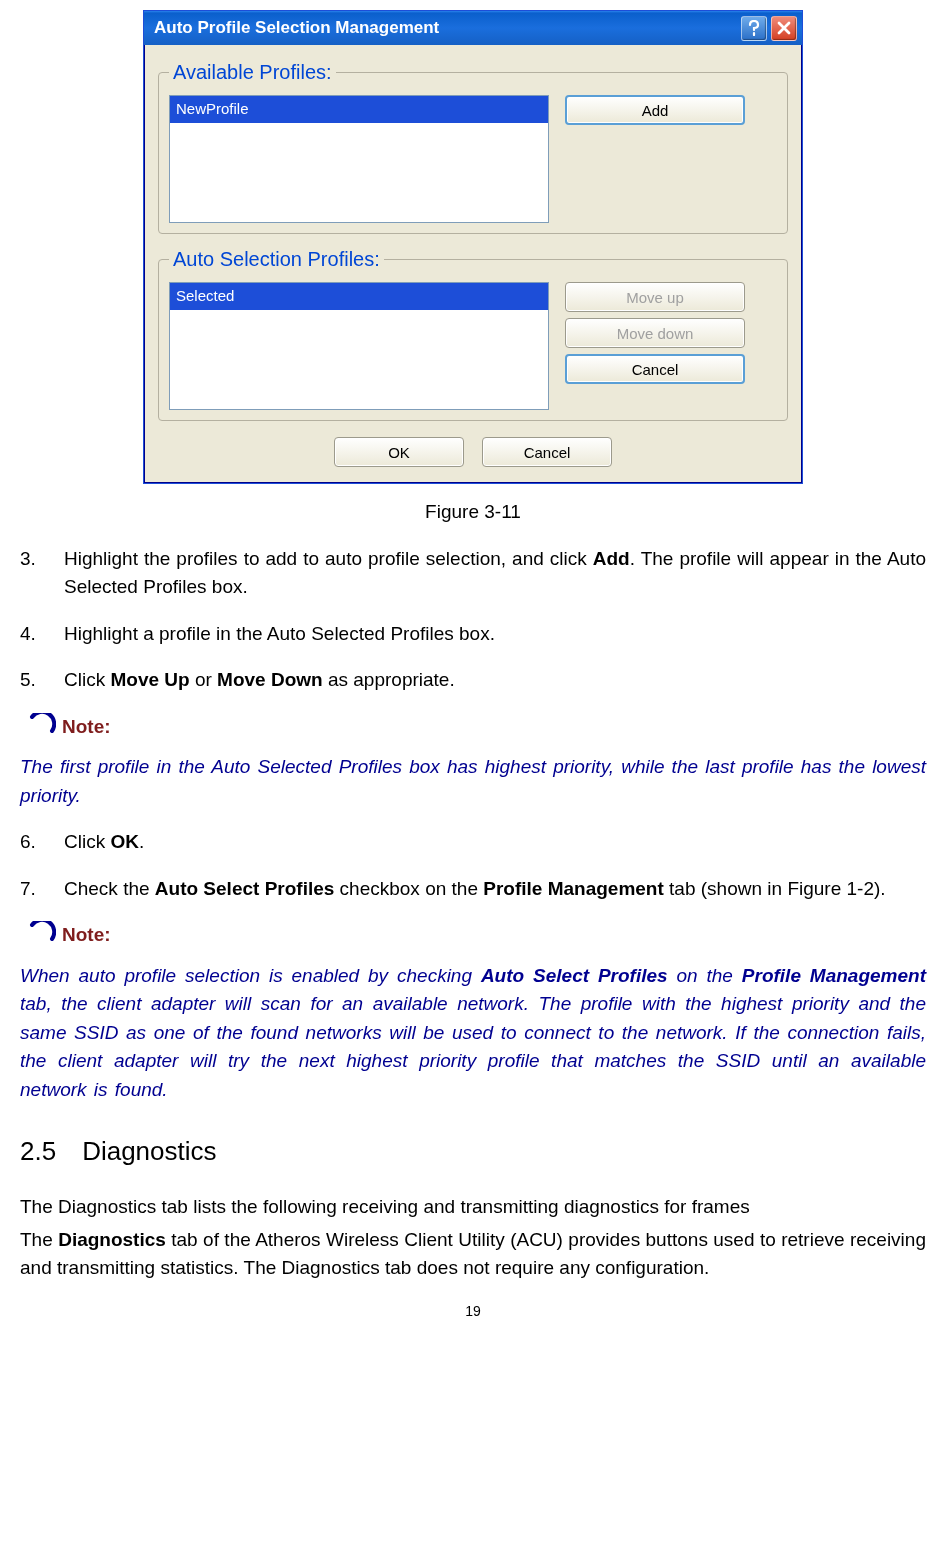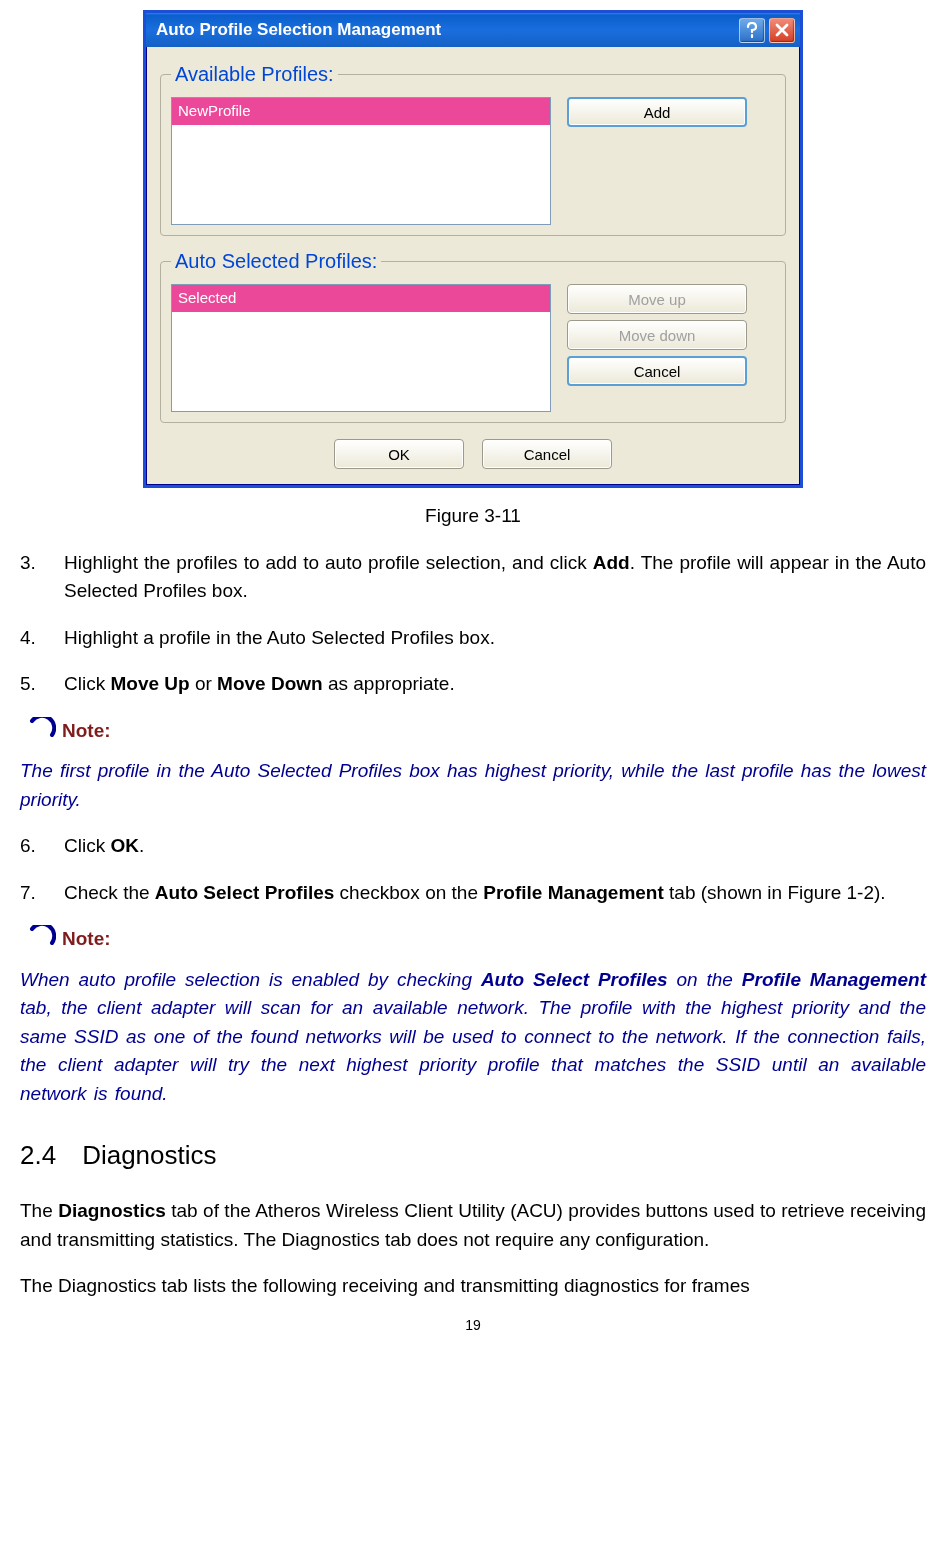--- a/index.html
+++ b/index.html
@@ -10,21 +10,21 @@
     color: #000;
     font-size: 19px;
     line-height: 1.5;
   }
   .page { width: 906px; margin: 0 auto; }
 
   
   .dialog {
     width: 660px;
     margin: 10px auto 14px auto;
-    border: 3px solid #1d4ed8;
+    border: 1px solid #1d4ed8;
     background: #ece9d8;
     box-shadow: 0 0 0 1px #00008a inset;
   }
   .titlebar {
     background: linear-gradient(to bottom, #2a83ee 0%, #0a5fcc 6%, #1a6edd 50%, #1560c5 100%);
     color: #fff;
     font-weight: bold;
     padding: 5px 5px 5px 10px;
     display: flex;
     align-items: center;
@@ -73,21 +73,21 @@
     border: 1px solid #7f9db9;
     overflow: hidden;
     font-size: 15px;
     font-family: "Tahoma", Arial, sans-serif;
   }
   .listbox .item {
     padding: 2px 6px;
     white-space: nowrap;
   }
   .listbox .item.selected {
-    background: #ec4899;
+    background: #1d4ed8;
     color: #fff;
   }
   .btn-col { display: flex; flex-direction: column; gap: 6px; width: 180px; }
   .xp-btn {
     height: 30px;
     background: linear-gradient(to bottom, #fff, #ece9d8);
     border: 1px solid #9c9a8c;
     border-radius: 4px;
     font-size: 15px;
     font-family: "Tahoma", Arial, sans-serif;
@@ -180,21 +180,21 @@
           <div class="listbox">
             <div class="item selected">NewProfile</div>
           </div>
           <div class="btn-col">
             <button class="xp-btn primary">Add</button>
           </div>
         </div>
       </fieldset>
 
       <fieldset>
-        <legend>Auto Selected Profiles:</legend>
+        <legend>Auto Selection Profiles:</legend>
         <div class="fs-row">
           <div class="listbox">
             <div class="item selected">Selected</div>
           </div>
           <div class="btn-col">
             <button class="xp-btn disabled">Move up</button>
             <button class="xp-btn disabled">Move down</button>
             <button class="xp-btn primary">Cancel</button>
           </div>
         </div>
@@ -258,22 +258,22 @@
       <svg width="28" height="28" viewBox="0 0 28 28">
           <path d="M4 4 A12 12 0 0 1 24 18" stroke="#000090" stroke-width="4" fill="none" stroke-linecap="round"></path>
         </svg>
     </span>
     <span>Note:</span>
   </div>
   <p class="blue-para justify-wide">
     <span>When auto profile selection is enabled by checking </span><b>Auto Select Profiles</b><span> on the </span><b>Profile Management</b><span> tab, the client adapter will scan for an available network. The profile with the highest priority and the same SSID as one of the found networks will be used to connect to the network. If the connection fails, the client adapter will try the next highest priority profile that matches the SSID until an available network is found.</span>
   </p>
 
-  <h2 class="section">2.4 Diagnostics</h2>
-
+  <h2 class="section">2.5 Diagnostics</h2>
+
+  <p class="body-para" style="margin-bottom:4px">The Diagnostics tab lists the following receiving and transmitting diagnostics for frames</p>
   <p class="body-para">
     <span>The </span><b>Diagnostics</b><span> tab of the Atheros Wireless Client Utility (ACU) provides buttons used to retrieve receiving and transmitting statistics. The Diagnostics tab does not require any configuration.</span>
   </p>
-  <p class="body-para" style="margin-bottom:4px">The Diagnostics tab lists the following receiving and transmitting diagnostics for frames</p>
 
   <div class="page-num">19</div>
 
 </div>
 
 </body></html>

